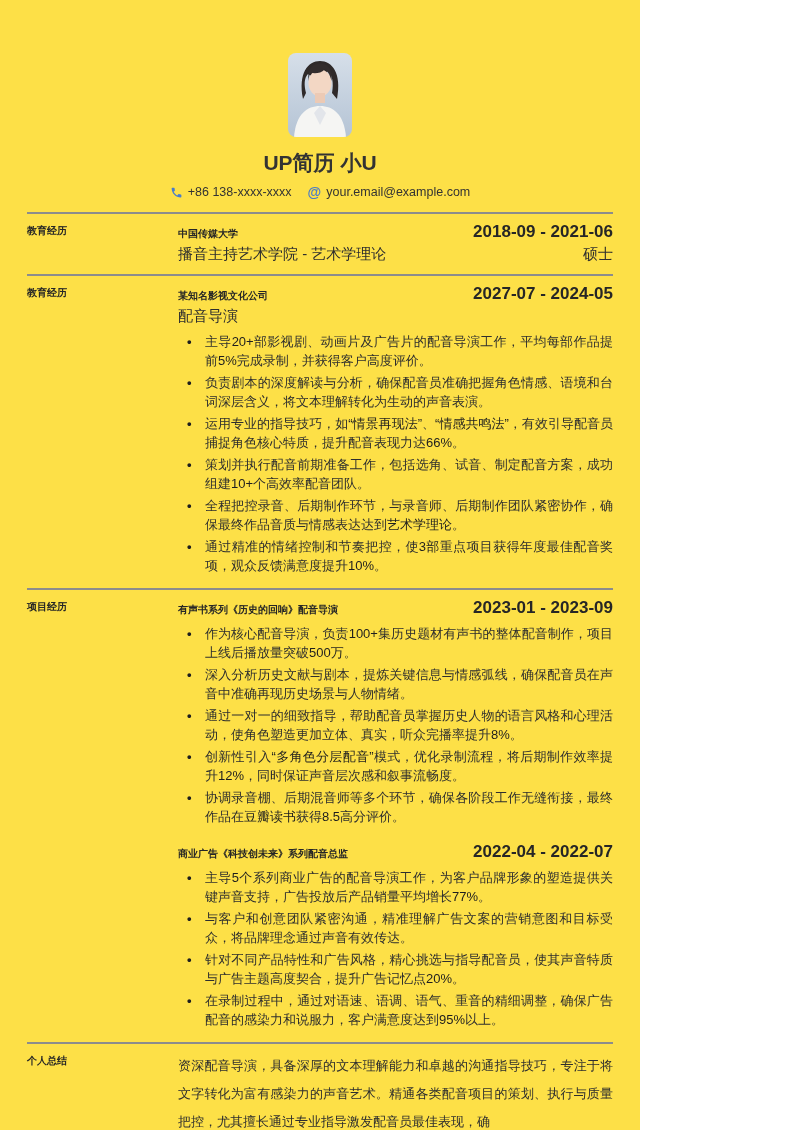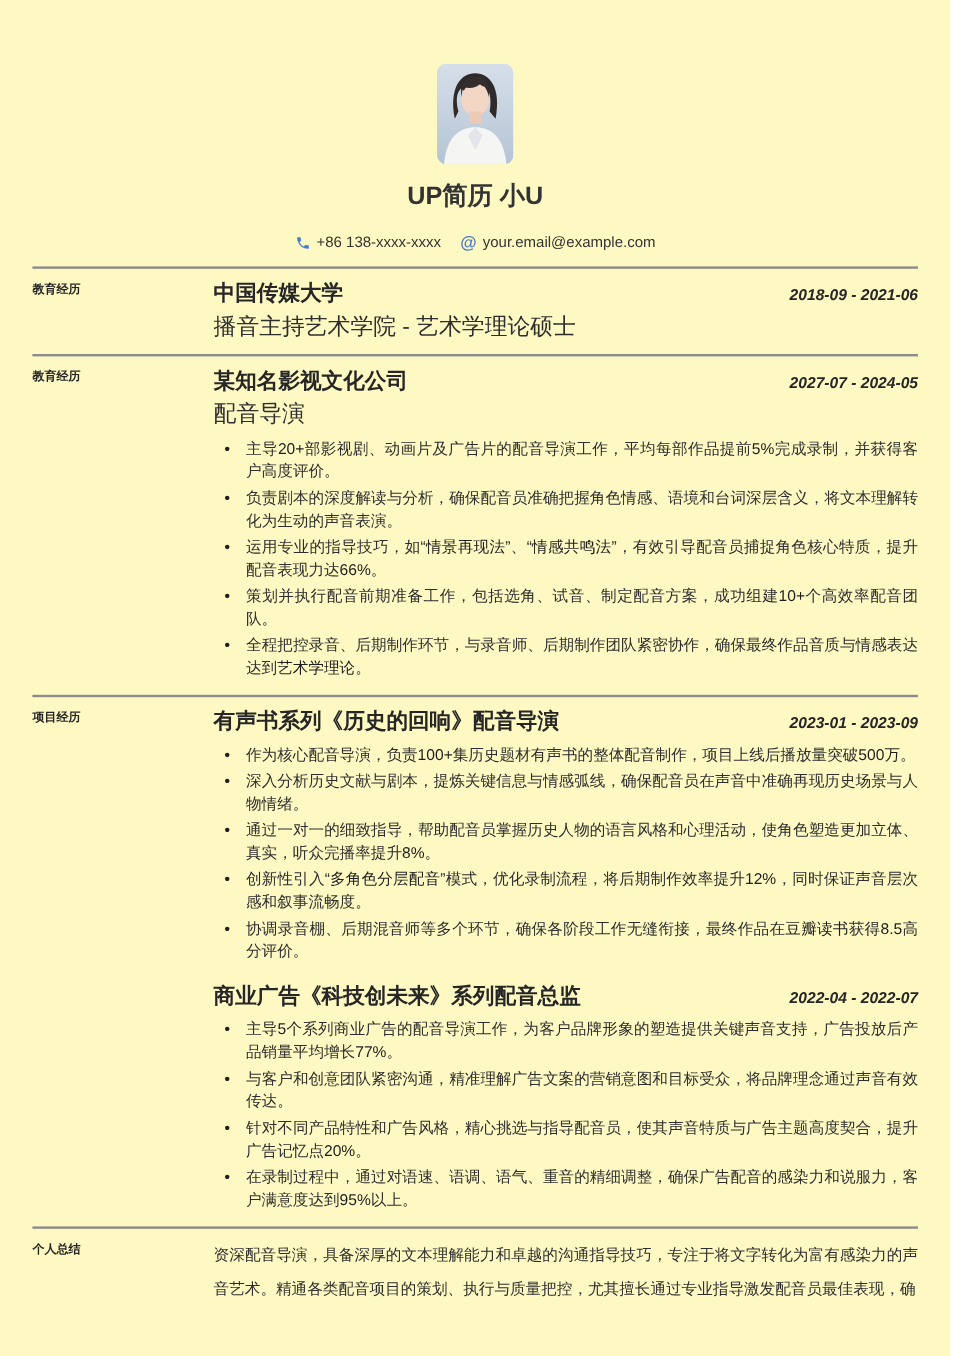--- a/index.html
+++ b/index.html
@@ -2,44 +2,44 @@
 <html><head>
 <meta charset="utf-8">
 <style>
   * { box-sizing: border-box; }
   html,body { margin:0; padding:0; background:#ffffff; }
   body {
     width:800px; height:1130px; overflow:hidden;
     font-family:"Liberation Sans", sans-serif;
     color:#2e2e2e;
   }
-  .page { width:792px; height:1130px; overflow:hidden; background:#fef9c3; }
+  .page { width:640px; height:1130px; overflow:hidden; background:#fde047; }
 
   
   .hd { text-align:center; padding:53px 0 13px; }
   .photo { width:64px; height:84px; margin:0 auto; border-radius:8px; overflow:hidden; }
   .photo svg { display:block; width:64px; height:84px; }
   .name { font-size:21px; font-weight:700; margin:12px 0 0; color:#333; }
   .contact { display:flex; justify-content:center; align-items:center; gap:16px;
-             margin-top:18px; font-size:12.5px; color:#333; }
+             margin-top:8px; font-size:12.5px; color:#333; }
   .c-item { display:inline-flex; align-items:center; gap:5px; }
   .ph-icon { width:13px; height:13px; fill:#4a7cc9; flex:none; }
   .at-icon { color:#4a7cc9; font-weight:700; font-size:14px; line-height:1; }
 
   
   .sec { margin:0 27px; border-top:2px solid #8c8c8c;
          display:grid; grid-template-columns:151px 1fr; padding:8px 0 10px; }
   .sec-label { font-size:10px; font-weight:700; color:#262626; padding-top:2px; }
   .sec-body { min-width:0; }
 
   .entry + .entry { margin-top:16px; }
   .e-head { display:flex; justify-content:space-between; align-items:baseline; }
-  .e-title { font-size:18px; font-weight:700; color:#262626; }
-  .e-date  { font-size:13px; font-weight:700; color:#262626; white-space:nowrap;font-style:italic; }
-  .e-sub { display:flex; justify-content:flex-start; font-size:19px; margin-top:3px; }
+  .e-title { font-size:10px; font-weight:700; color:#262626; }
+  .e-date  { font-size:17px; font-weight:700; color:#262626; white-space:nowrap; }
+  .e-sub { display:flex; justify-content:space-between; font-size:15px; margin-top:3px; }
 
   .bullets { margin:6px 0 0; padding:0; list-style:none; }
   .bullet { position:relative; padding-left:27px; margin-bottom:3px;
             font-size:13px; line-height:19px; text-align:justify; }
   .bullet::before { content:"\2022"; position:absolute; left:9px; top:0;
                     font-weight:700; color:#1e1e1e; }
   b { font-weight:400; color:#1e1e1e; }
 
   .summary-text { margin:0; font-size:13px; line-height:28px; text-align:justify; }
 </style>
@@ -107,20 +107,21 @@
             <div class="e-sub">
               <span class="e-role">配音导演</span>
               <span class="e-degree"></span>
             </div>
             <ul class="bullets">
               <li class="bullet">主导<b>20+</b>部影视剧、动画片及广告片的配音导演工作，平均每部作品提前<b>5%</b>完成录制，并获得客户高度评价。</li>
               <li class="bullet">负责剧本的深度解读与分析，确保配音员准确把握角色情感、语境和台词深层含义，将文本理解转化为生动的声音表演。</li>
               <li class="bullet">运用专业的指导技巧，如<b>“情景再现法”</b>、<b>“情感共鸣法”</b>，有效引导配音员捕捉角色核心特质，提升配音表现力达<b>66%</b>。</li>
               <li class="bullet">策划并执行配音前期准备工作，包括选角、试音、制定配音方案，成功组建<b>10+</b>个高效率配音团队。</li>
               <li class="bullet">全程把控录音、后期制作环节，与录音师、后期制作团队紧密协作，确保最终作品音质与情感表达达到<b>艺术学理论</b>。</li>
+              <li class="bullet">通过精准的情绪控制和节奏把控，使<b>3部</b>重点项目获得年度最佳配音奖项，观众反馈满意度提升<b>10%</b>。</li>
             </ul>
           </div>
         </div>
       </section>
       <section class="sec">
         <div class="sec-label">项目经历</div>
         <div class="sec-body">
           <div class="entry">
             <div class="e-head">
               <span class="e-title">有声书系列《历史的回响》配音导演</span>

